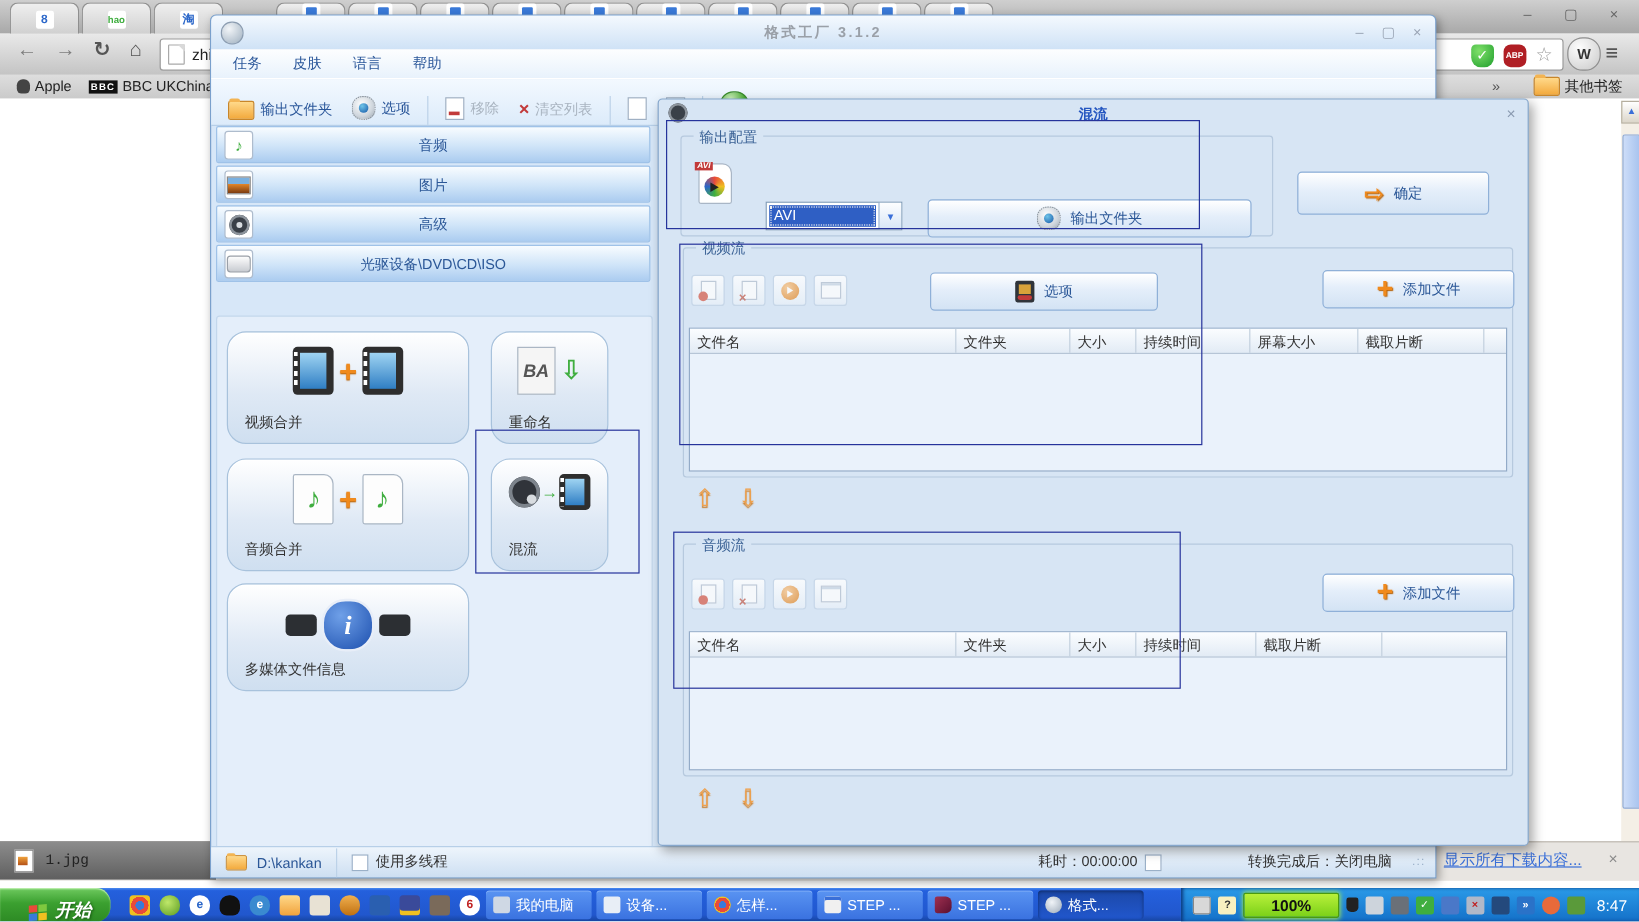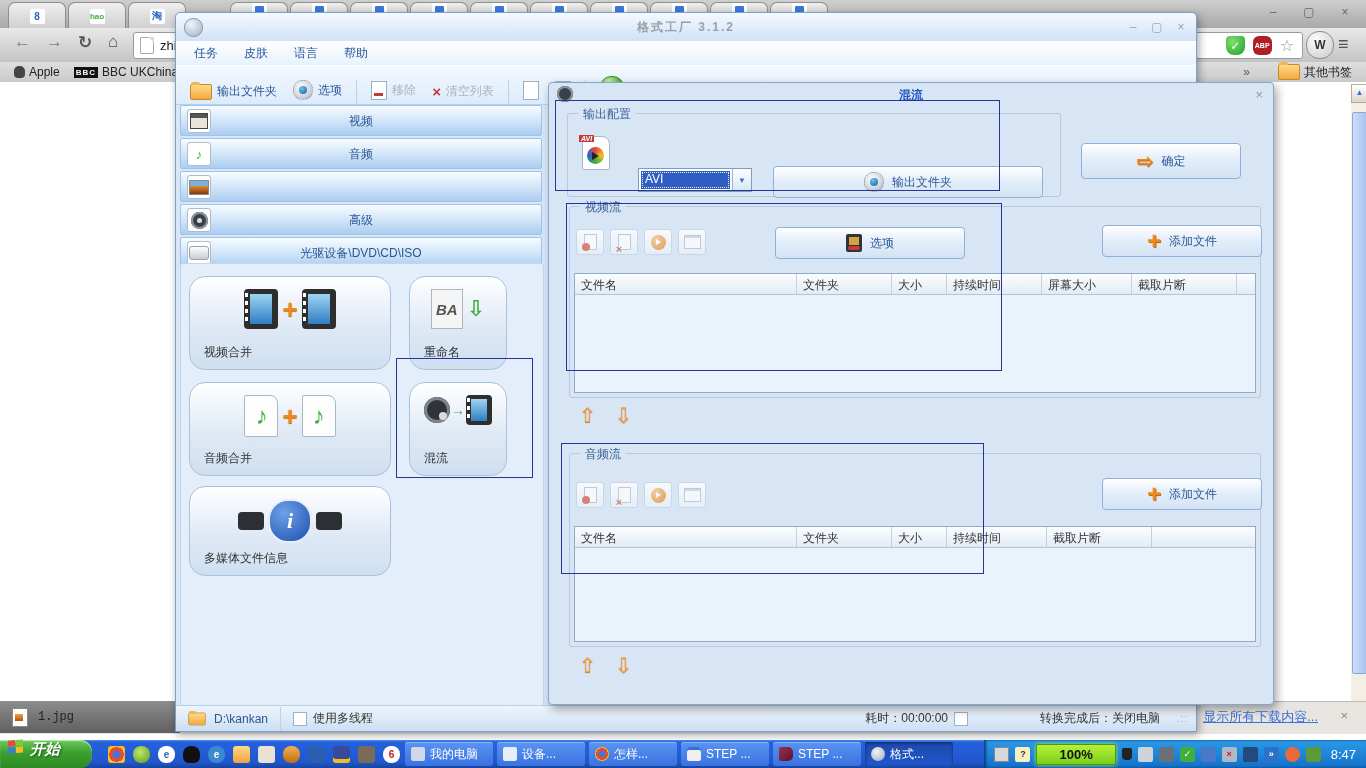--- a/index.html
+++ b/index.html
@@ -119,21 +119,21 @@
   .filmscis:after{content:"";position:absolute;left:3px;top:3px;width:10px;height:8px;background:#d8a23a}
   .filmscis:before{content:"";position:absolute;left:2px;bottom:2px;width:12px;height:4px;background:#c23a3a;border-radius:2px}
   .tbl{position:absolute;background:#eaf2fb;border:1px solid #93abc8}
   .thead{display:flex;height:20px;background:linear-gradient(#fbfdff,#e2ebf5);border-bottom:1px solid #b6c5d6;color:#333}
   .th{border-right:1px solid #c3d0de;padding:3px 0 0 6px;box-sizing:border-box;font-size:12px;overflow:hidden;white-space:nowrap}
   .mvarrow{position:absolute;font-size:20px;color:#f0a04a;text-shadow:0 1px 1px #c87820}
   .plusico{color:#f08a1d;font-size:24px;font-weight:bold;text-shadow:1px 1px 1px #b55e00}
   .annot{position:absolute;border:1px solid #26339b;pointer-events:none}
   
   #taskbar{left:0;top:740px;width:1366px;height:28px;background:linear-gradient(#4a8af0,#2460dd 8%,#2157cd 80%,#16449e)}
-  #startbtn{position:absolute;left:0;top:0;width:92px;height:28px;border-radius:0 12px 12px 0;background:linear-gradient(#6fca5f,#3ba030 45%,#2d8a24);display:flex;align-items:flex-start;gap:6px;padding-left:8px;box-sizing:border-box;box-shadow:inset 0 1px 1px #bff0b0}
+  #startbtn{position:absolute;left:0;top:0;width:92px;height:28px;border-radius:0 12px 12px 0;background:linear-gradient(#6fca5f,#3ba030 45%,#2d8a24);display:flex;align-items:flex-end;gap:6px;padding-left:24px;box-sizing:border-box;box-shadow:inset 0 1px 1px #bff0b0}
   #startbtn .lbl{color:#fff;font-style:italic;font-weight:bold;font-size:15px;text-shadow:1px 1px 2px #1a5a14}
   .winflag{width:16px;height:14px;display:grid;grid-template-columns:7px 7px;grid-template-rows:6px 6px;gap:1px;transform:skewY(-5deg)}
   .winflag i:nth-child(1){background:#e84a3a}.winflag i:nth-child(2){background:#7fc83f}
   .winflag i:nth-child(3){background:#3a7ad9}.winflag i:nth-child(4){background:#f0c020}
   #quicklaunch{position:absolute;left:100px;top:0;height:28px;display:flex;align-items:center;gap:8px;padding-left:8px}
   .ql{width:17px;height:17px;border-radius:3px;display:flex;align-items:center;justify-content:center;font-size:10px;font-weight:bold;color:#fff}
   .taskbtnrow{position:absolute;left:405px;top:2px;display:flex;gap:4px}
   .taskbtn{width:88px;height:24px;border-radius:3px;background:linear-gradient(#5a94f2,#3a72e0);box-shadow:inset 0 1px 0 #86b2f8;display:flex;align-items:center;gap:5px;padding-left:6px;box-sizing:border-box;color:#fff;font-size:12px;white-space:nowrap;overflow:hidden}
   .taskbtn.pressed{background:linear-gradient(#1c48a8,#2157cd);box-shadow:inset 0 1px 3px #0c2a66}
   .tico{width:14px;height:14px;border-radius:2px;flex:none;display:flex;align-items:center;justify-content:center;font-size:9px;font-weight:bold;color:#fff}
@@ -302,33 +302,28 @@
           <i class="docico"></i>
         </span>
       <span class="tsep"></span>
       <span class="tbtn">
           <i class="globeico"></i>
         </span>
     </div>
 
     <div id="leftpanel">
       <div class="cat">
-          <span class="catico">
-            <i class="clap"></i>
-          </span>
-          <span class="lbl">视频</span>
-        </div>
-      <div class="cat">
           <span class="catico" style="color:#3fae3f">♪</span>
           <span class="lbl">音频</span>
         </div>
       <div class="cat">
           <span class="catico">
             <i class="pic"></i>
           </span>
+          <span class="lbl">图片</span>
         </div>
       <div class="cat">
           <span class="catico">
             <i class="reel"></i>
           </span>
           <span class="lbl">高级</span>
         </div>
       <div class="cat">
           <span class="catico">
             <i class="drive"></i>

